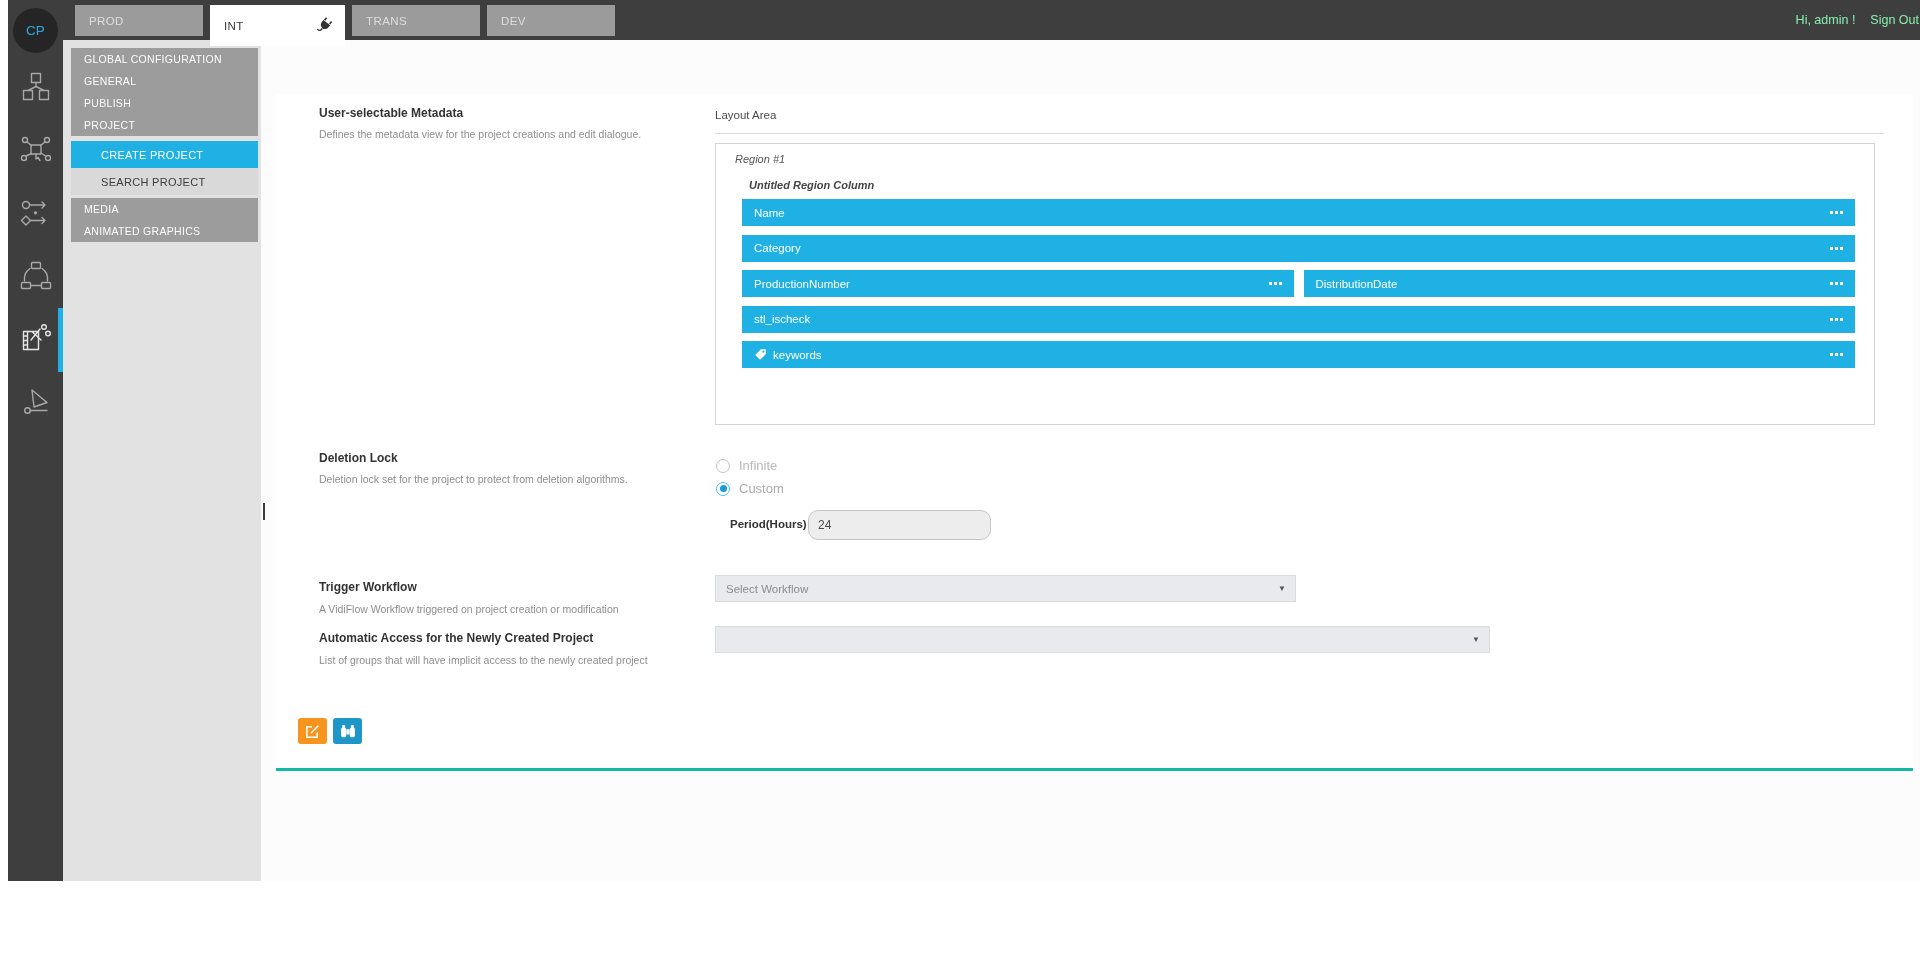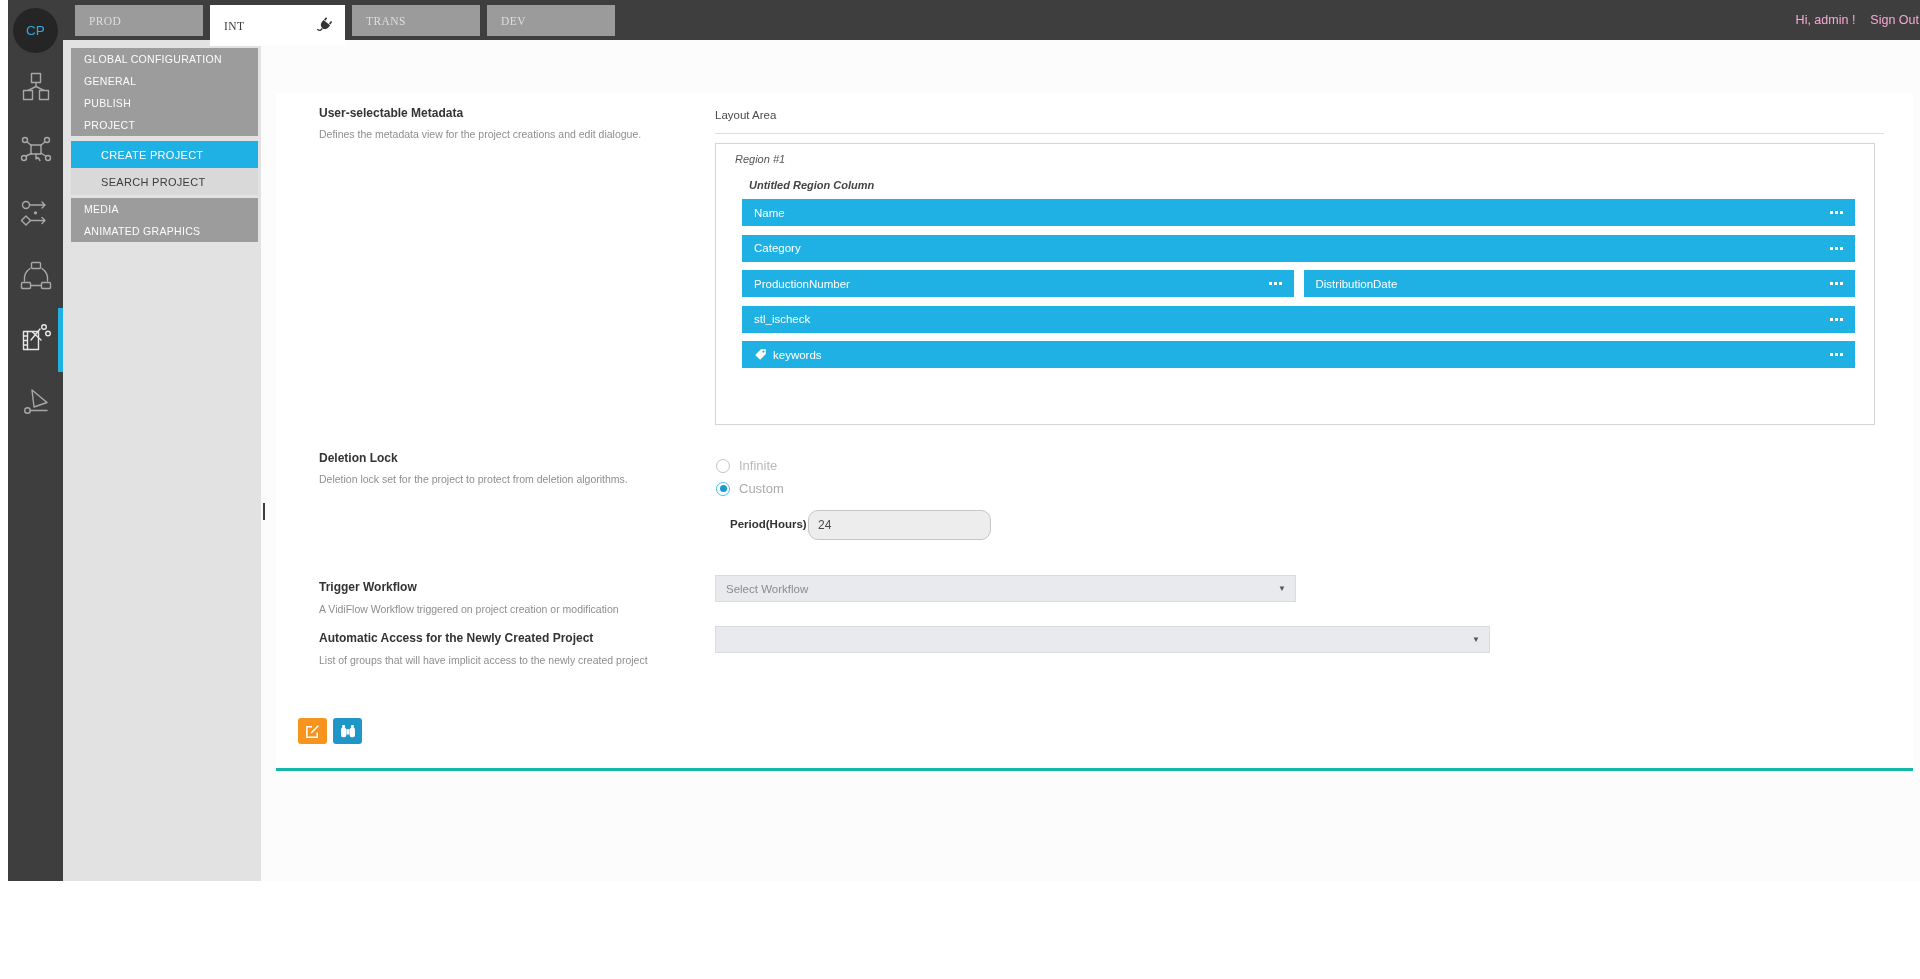--- a/index.html
+++ b/index.html
@@ -14,25 +14,25 @@
   .icon-slot{position:relative;width:55px;height:42px;display:flex;align-items:center;justify-content:center;cursor:pointer;}
   .icon-slot.active::after{content:"";position:absolute;right:0;top:-10px;bottom:-12px;width:5px;background:#1FB1E4;}
   .gears{position:absolute;bottom:-4px;left:2px;color:#8E8E8E;line-height:1;cursor:pointer;}
   .gears .g1{font-size:33px;}
   .gears .g2{font-size:19px;margin-left:-7px;}
 
   
   .topbar{position:absolute;left:55px;top:0;right:0;height:40px;background:#3E3E3E;z-index:5;}
   .tabs{position:absolute;left:12px;top:5px;display:flex;gap:7px;align-items:flex-start;}
   .tab{width:128px;height:31px;background:#9B9B9B;color:#DEDEDE;font-size:11.5px;letter-spacing:.4px;
-       display:flex;align-items:center;padding:0 12px 0 14px;box-sizing:border-box;cursor:pointer;font-family:Liberation Serif, serif;}
+       display:flex;align-items:center;padding:0 12px 0 14px;box-sizing:border-box;cursor:pointer;}
   .tab.active{width:135px;height:41px;background:#FFFFFF;color:#3A3A3A;justify-content:space-between;}
   .tab-icon{display:flex;align-items:center;}
   .user{position:absolute;right:9px;top:0;height:40px;display:flex;align-items:center;gap:15px;
-        color:#f9a8d4;font-size:12.5px;}
+        color:#86efac;font-size:12.5px;}
   .user .signout{cursor:pointer;}
 
   
   .sidenav{position:absolute;left:55px;top:40px;width:198px;bottom:0;background:#E2E2E2;
            padding-top:8px;box-sizing:border-box;z-index:4;}
   .nav-item{height:22px;margin:0 3px 0 8px;display:flex;align-items:center;padding-left:13px;
             font-size:10.5px;letter-spacing:.3px;cursor:pointer;}
   .nav-item.group{background:#9C9C9C;color:#FCFCFC;}
   .nav-item.child-active{background:#1FB1E4;color:#fff;height:27px;padding-left:30px;margin-top:5px;font-size:11px;}
   .nav-item.child{background:#D9D9D9;color:#3C3C3C;height:27px;padding-left:30px;margin-bottom:3px;font-size:11px;}

